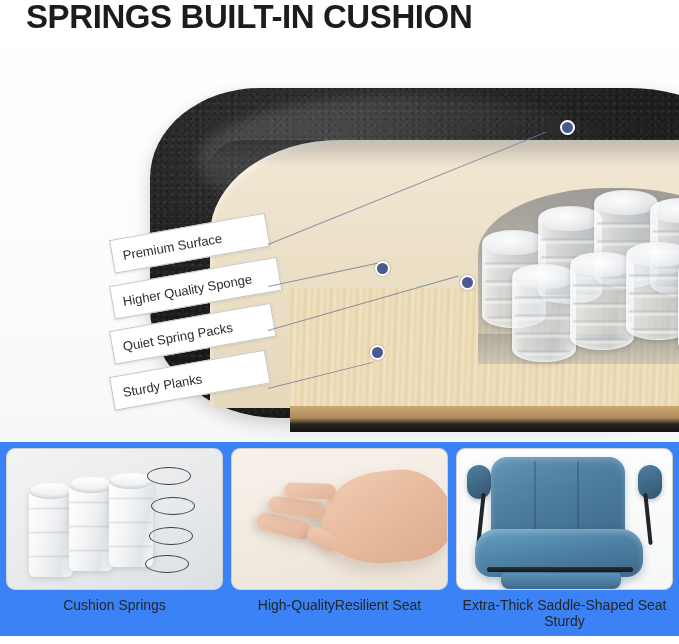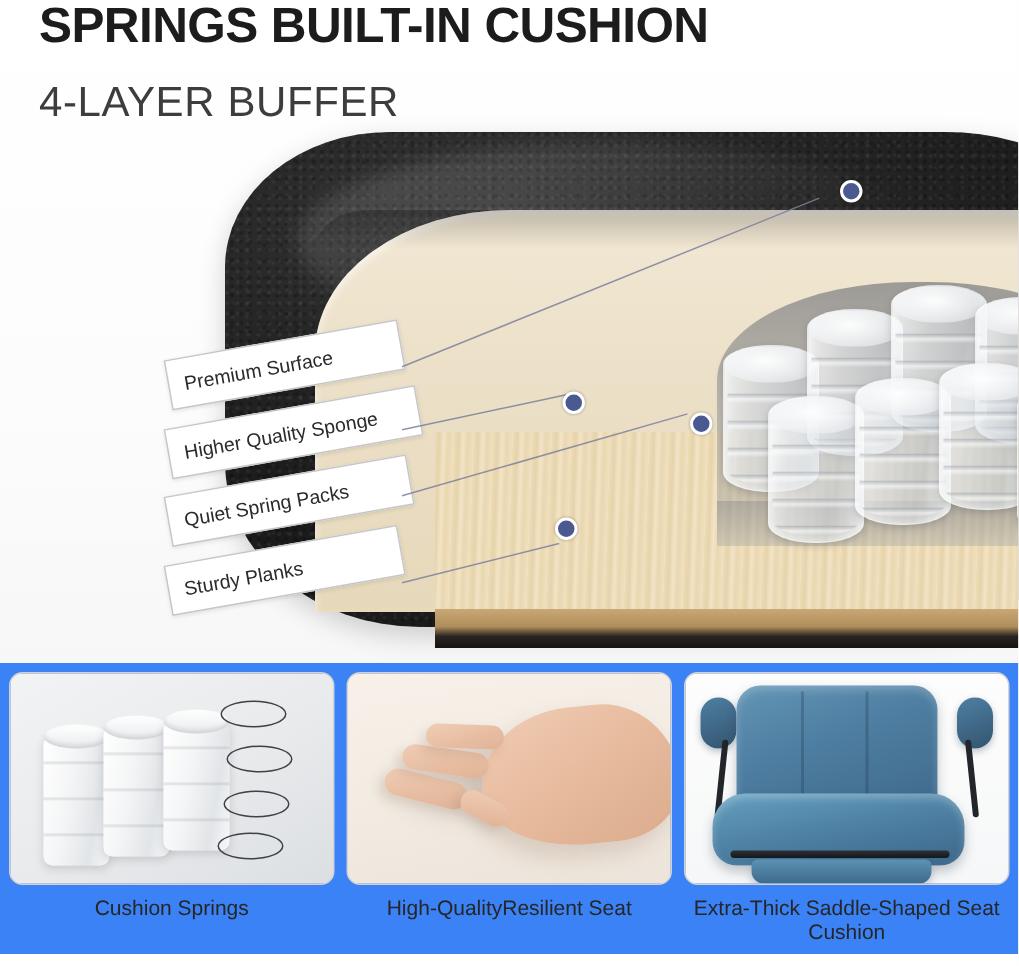--- a/index.html
+++ b/index.html
@@ -315,21 +315,20 @@
     <div class="tag" style="left:112px;top:331px;width:164px;height:34px;transform:rotate(-10deg);">
       <span>Quiet Spring Packs</span>
     </div>
     <div class="tag" style="left:112px;top:377px;width:158px;height:34px;transform:rotate(-10deg);">
       <span>Sturdy Planks</span>
     </div>
   </div>
 
   <div class="header">
     <div class="title">SPRINGS BUILT-IN CUSHION</div>
-    <div class="subtitle">4-LAYER BUFFER</div>
   </div>
 
   <div class="bottom">
     <div class="panels">
 
       <div class="panel">
         <div class="thumb p1">
           <div class="pocket" style="left:22px;top:40px;"></div>
           <div class="pocket-top" style="left:22px;top:34px;"></div>
           <div class="pocket" style="left:62px;top:34px;"></div>
@@ -361,19 +360,19 @@
           <div class="ch-arm" style="left:10px;"></div>
           <div class="ch-arm" style="right:10px;"></div>
           <div class="ch-post" style="left:22px;"></div>
           <div class="ch-post" style="right:22px;transform:rotate(-6deg);"></div>
           <div class="ch-back"></div>
           <div class="ch-seat"></div>
           <div class="ch-bar"></div>
           <div class="ch-foot"></div>
         </div>
         <div class="cap">Extra-Thick Saddle-Shaped
-Seat Cushion</div>
+Seat Sturdy</div>
       </div>
 
     </div>
   </div>
 
 </div>
 
 </body></html>

